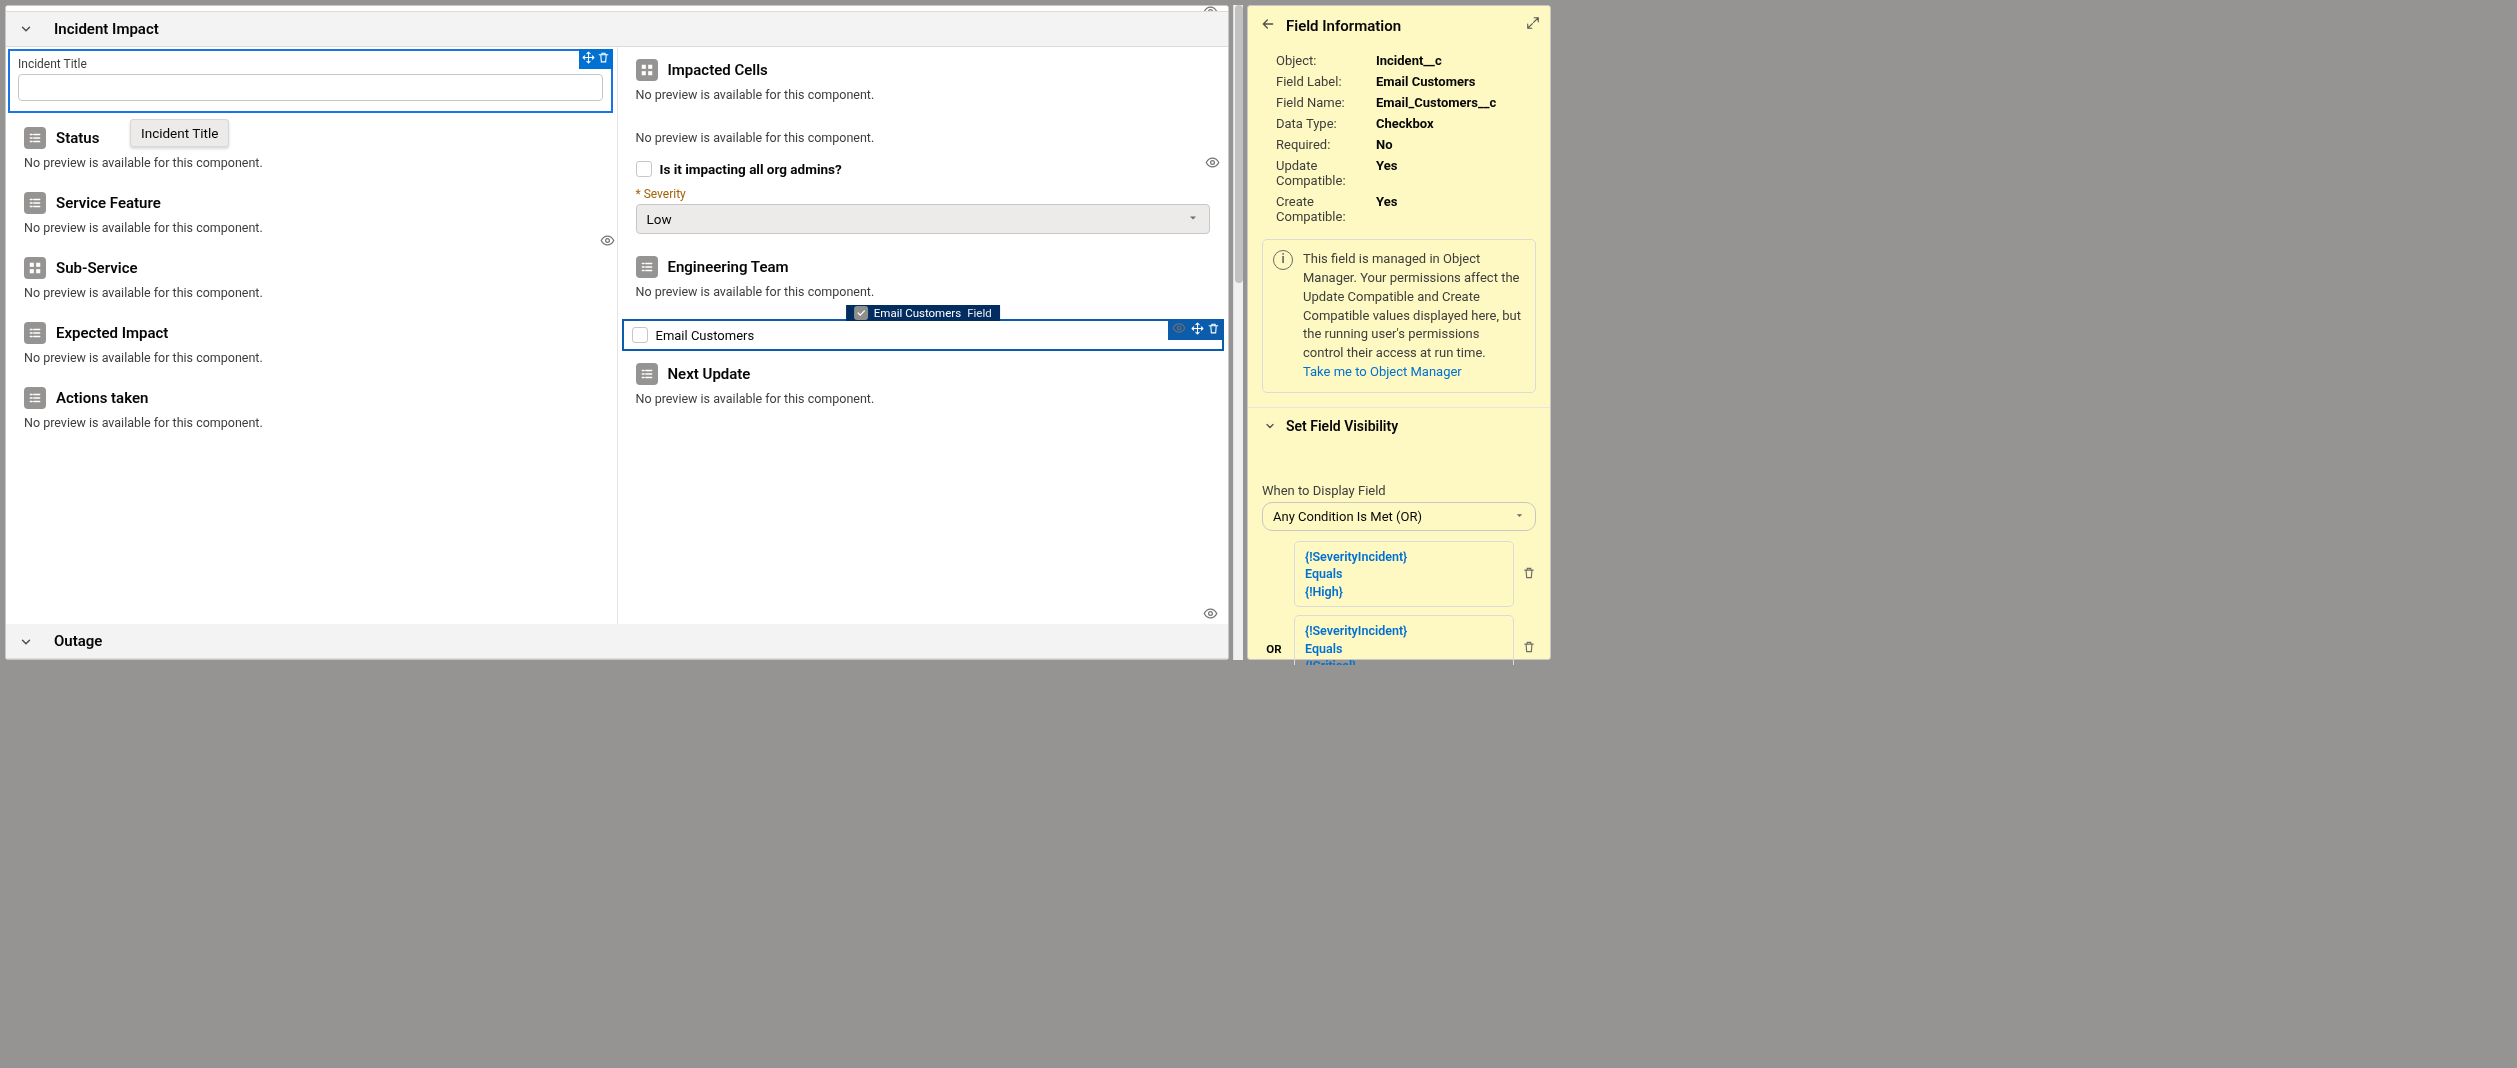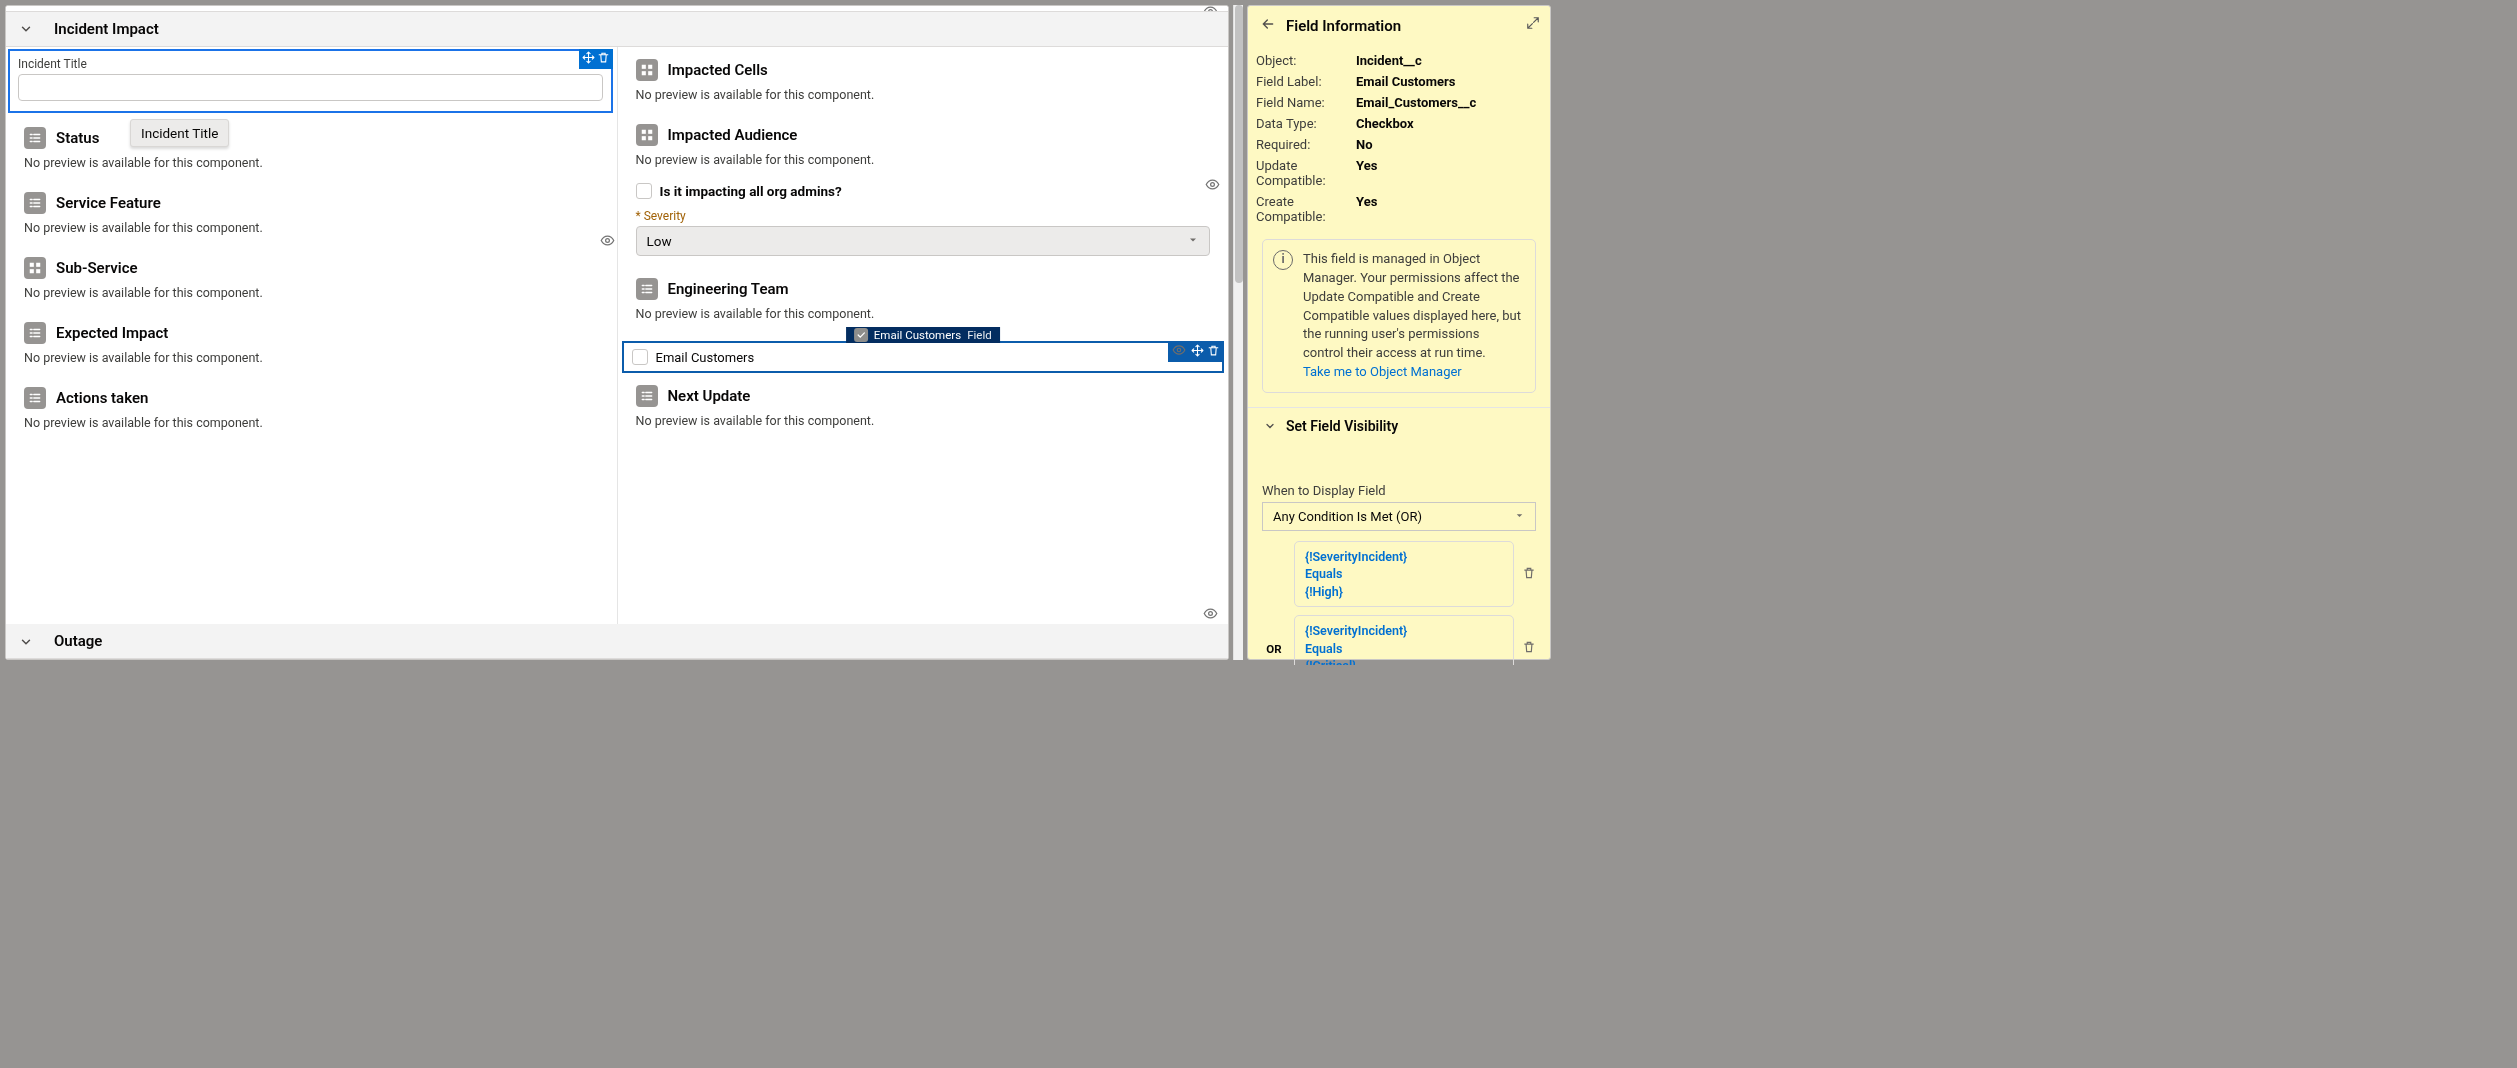--- a/index.html
+++ b/index.html
@@ -39,30 +39,30 @@
 .ec-tag { position:absolute; top:-16px; left:50%; transform:translateX(-50%); background:#032d60; color:#fff; font-size:11.5px; display:flex; align-items:center; gap:6px; padding:1px 8px;}
 .ec-tag .badge { width:14px; height:14px; border-radius:3px; background:#8e8e8c; display:inline-flex; align-items:center; justify-content:center;}
 .ec-inner { display:flex; align-items:center; justify-content:space-between; padding:6px 8px;}
 .ec-left { display:flex; align-items:center; gap:8px;}
 .ec-actions { position:absolute; top:-2px; right:-2px; background:#0b5cab; color:#fff; display:flex; align-items:center; gap:3px; padding:2px 4px;}
 
 .eye-float { position:absolute; color:#747474; }
 
 .sb-header { display:flex; align-items:center; gap:10px; padding:10px 12px; font-size:15px; font-weight:600; position:relative;}
 .sb-expand { position:absolute; right:10px; top:10px; color:#5a5a5a;}
-.kv { padding: 4px 8px; font-size:13px;}
+.kv { padding: 4px 28px; font-size:13px;}
 .kv .row { display:flex; padding:3px 0;}
 .kv .k { width:100px; color:#3e3e3c;}
 .kv .v { font-weight:700; flex:1;}
 .info-box { margin:8px 14px; border:1px solid #dddbda; border-radius:5px; padding:10px 12px 10px 40px; font-size:13px; color:#3e3e3c; position:relative; line-height:1.45;}
 .info-box .iicon { position:absolute; left:10px; top:10px; width:20px; height:20px; border:1.5px solid #6a6a6a; border-radius:50%; display:flex; align-items:center; justify-content:center; font-weight:700; font-size:12px; color:#6a6a6a;}
 .info-box a { color:#0070d2; text-decoration:none;}
 .sb-section-h { display:flex; align-items:center; gap:8px; padding:10px 14px 6px 14px; font-size:14px; font-weight:600; border-top:1px solid #e5e5e5; margin-top:6px;}
 .sb-lab { font-size:13px; color:#3e3e3c; padding:4px 14px 4px 14px;margin-top:39px;}
-.sb-select { margin:0 14px 10px 14px; border:1px solid #c9c7c5; border-radius:0; padding:6px 10px; display:flex; align-items:center; justify-content:space-between; font-size:13px;}
+.sb-select { margin:0 14px 10px 14px; border:1px solid #c9c7c5; border-radius:10px; padding:6px 10px; display:flex; align-items:center; justify-content:space-between; font-size:13px;}
 .cond-list { padding:0 14px 4px 14px; display:flex; flex-direction:column; gap:8px;}
 .cond-row { display:flex; align-items:center; gap:8px;}
 .op-slot { width:24px; font-size:11.5px; font-weight:700; text-align:center;}
 .cond-card { flex:1; border:1px solid #dddbda; border-radius:5px; padding:6px 10px; font-size:12.5px; line-height:1.4; position:relative;}
 .cond-card .line { color:#0070d2; font-weight:600;}
 .trash { color:#706e6b; }
 .svg-stroke { stroke:#fff; stroke-width:2; fill:none; stroke-linecap:round;}
 .scroll-track { width:10px; background:#f0f0f0; border-left:1px solid #e1e1e1; position:relative;}
 .scroll-thumb { position:absolute; left:1px; width:8px; top:0; height:278px; background:#c2c2c2; border-radius:4px;}
 </style>
@@ -177,31 +177,20 @@
                   <rect x="14" y="3" width="7" height="7" fill="#fff"></rect>
                   <rect x="3" y="14" width="7" height="7" fill="#fff"></rect>
                   <rect x="14" y="14" width="7" height="7" fill="#fff"></rect>
                 </svg>
               </span>
               <span>Impacted Cells</span>
             </div>
           <div class="sub">No preview is available for this component.</div>
         </div>
         <div class="block">
-          <div class="head">
-              <span class="cube-icon">
-                <svg width="14" height="14" viewBox="0 0 24 24">
-                  <rect x="3" y="3" width="7" height="7" fill="#fff"></rect>
-                  <rect x="14" y="3" width="7" height="7" fill="#fff"></rect>
-                  <rect x="3" y="14" width="7" height="7" fill="#fff"></rect>
-                  <rect x="14" y="14" width="7" height="7" fill="#fff"></rect>
-                </svg>
-              </span>
-              <span>Impacted Audience</span>
-            </div>
           <div class="sub">No preview is available for this component.</div>
         </div>
         <div class="checkrow" style="position:relative;font-weight:bold;">
           <span class="chk"></span>
           <span>Is it impacting all org admins?</span>
           <span class="eye-float" style="right:8px; top:0;"><svg width="15" height="15" viewBox="0 0 24 24">
                 <path d="M2 12s3.5-7 10-7 10 7 10 7-3.5 7-10 7S2 12 2 12z" fill="none" stroke="#747474" stroke-width="2"></path>
                 <circle cx="12" cy="12" r="3" fill="none" stroke="#747474" stroke-width="2"></circle>
               </svg></span>
         </div>

